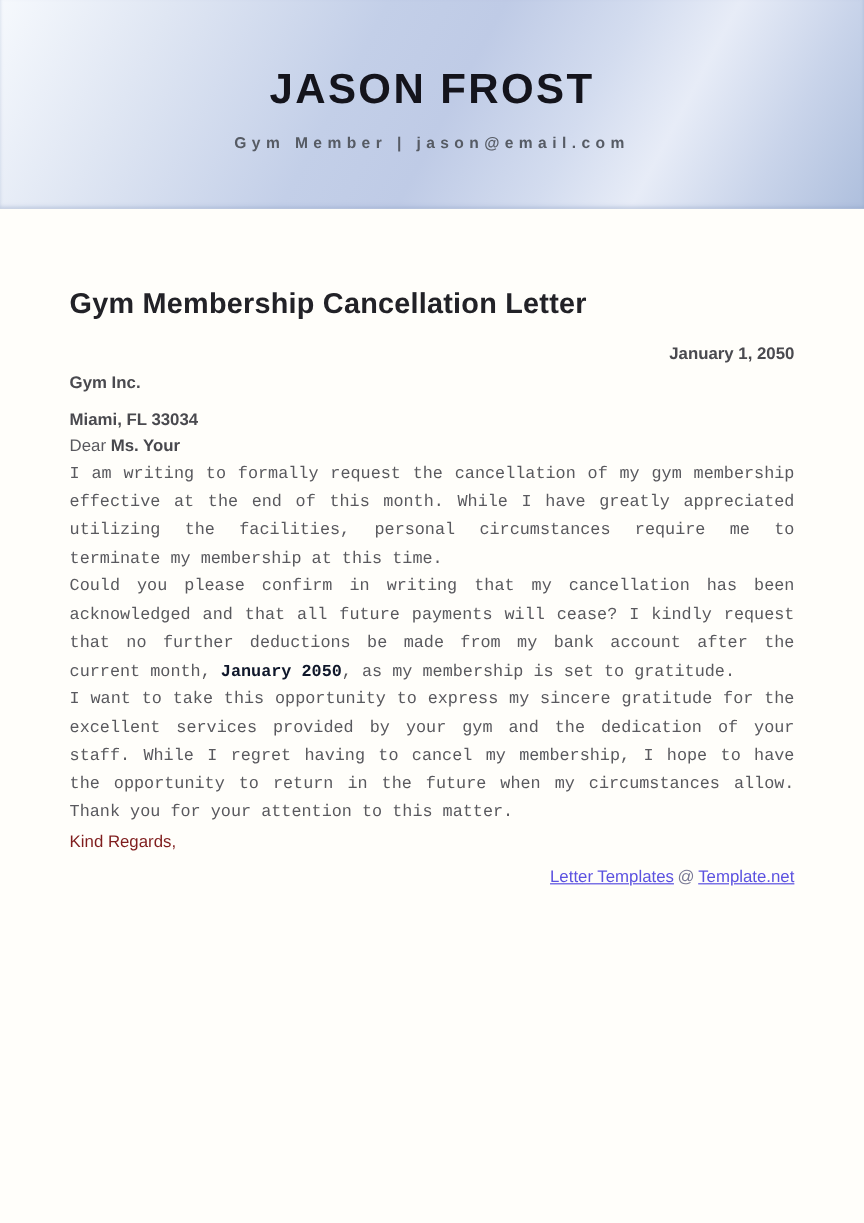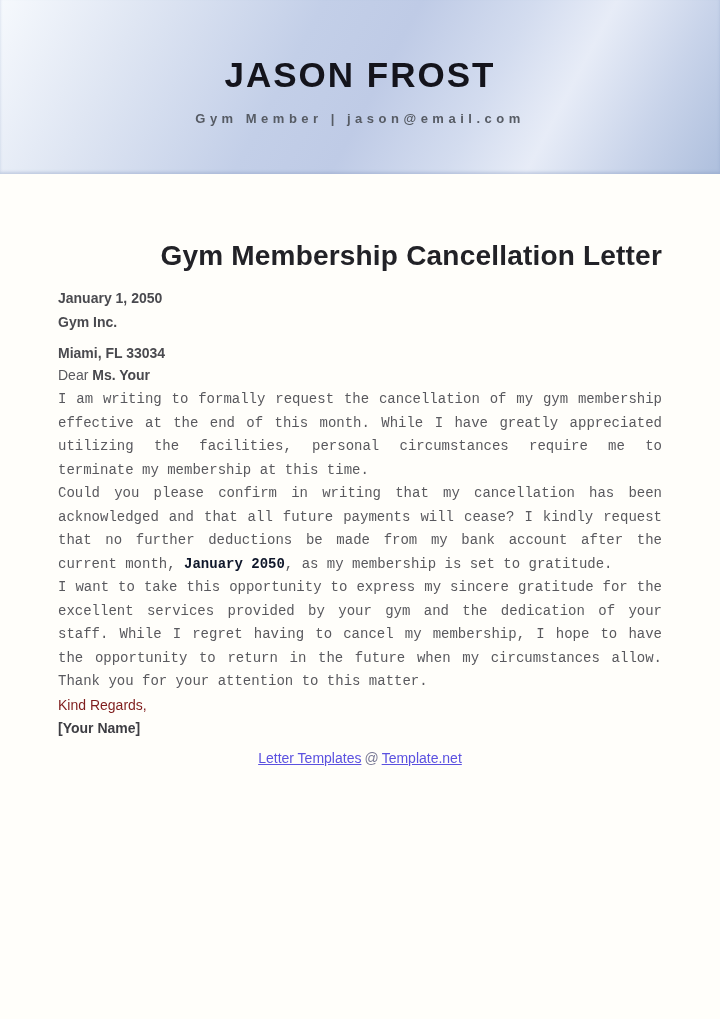--- a/index.html
+++ b/index.html
@@ -44,34 +44,34 @@
     font-size: 13px;
     font-weight: 700;
     letter-spacing: 4.5px;
     color: #565b64;
   }
 
   
   .letter { padding: 0 58px; }
   .doc-title {
     margin-top: 66px;
-    text-align: right;
-    font-size: 28px;
+    text-align: left;
+    font-size: 24px;
     font-weight: 700;
     color: #222227;
     letter-spacing: 0.2px;
   }
   .meta-block { margin-top: 19px; }
   .meta {
     font-size: 14px;
     font-weight: 700;
     color: #4a4a4f;
     line-height: 1;
   }
-  .meta-date      { margin-bottom: 10px; }
+  .meta-date      { margin-bottom: 10px; text-align: right; }
   .meta-recipient { margin-bottom: 18px; }
   .meta-company   { margin-bottom: 17px; }
   .meta-address   { margin-bottom: 8px;  }
   .greeting {
     font-size: 14px;
     color: #59595e;
     line-height: 1;
     margin-bottom: 6px;
   }
   .greeting b { color: #48484d; }
@@ -82,21 +82,21 @@
     text-align: justify;
   }
   .body-text p { margin: 0; font-family: Liberation Mono, monospace; }
   .body-text b { color: #0f172a; }
   .closing { font-size: 14px; line-height: 23.5px; color: #7f1d1d; }
   .signature { font-size: 14px; line-height: 23.5px; font-weight: 700; color: #3e3e43; }
 
   
   .footer {
     margin-top: 9px;
-    text-align: center;
+    text-align: right;
     font-size: 14px;
     color: #7a7a96;
   }
   .footer a {
     color: #5b51e0;
     text-decoration: underline;
     cursor: pointer;
   }
   .footer .sep { margin: 0 3px; }
 </style>
@@ -124,20 +124,19 @@
       <span>Dear </span><b>Ms. Your</b>
     </div>
 
     <div class="body-text">
       <p>I am writing to formally request the cancellation of my gym membership effective at the end of this month. While I have greatly appreciated utilizing the facilities, personal circumstances require me to terminate my membership at this time.</p>
       <p><span>Could you please confirm in writing that my cancellation has been acknowledged and that all future payments will cease? I kindly request that no further deductions be made from my bank account after the current month, </span><b>January 2050</b><span>, as my membership is set to gratitude.</span></p>
       <p>I want to take this opportunity to express my sincere gratitude for the excellent services provided by your gym and the dedication of your staff. While I regret having to cancel my membership, I hope to have the opportunity to return in the future when my circumstances allow. Thank you for your attention to this matter.</p>
     </div>
 
     <div class="closing">Kind Regards,</div>
-    <div class="signature">[Your Name]</div>
 
     <div class="footer">
       <a>Letter Templates</a><span class="sep">@</span><a>Template.net</a>
     </div>
 
   </div>
 </div>
 
 </body></html>

